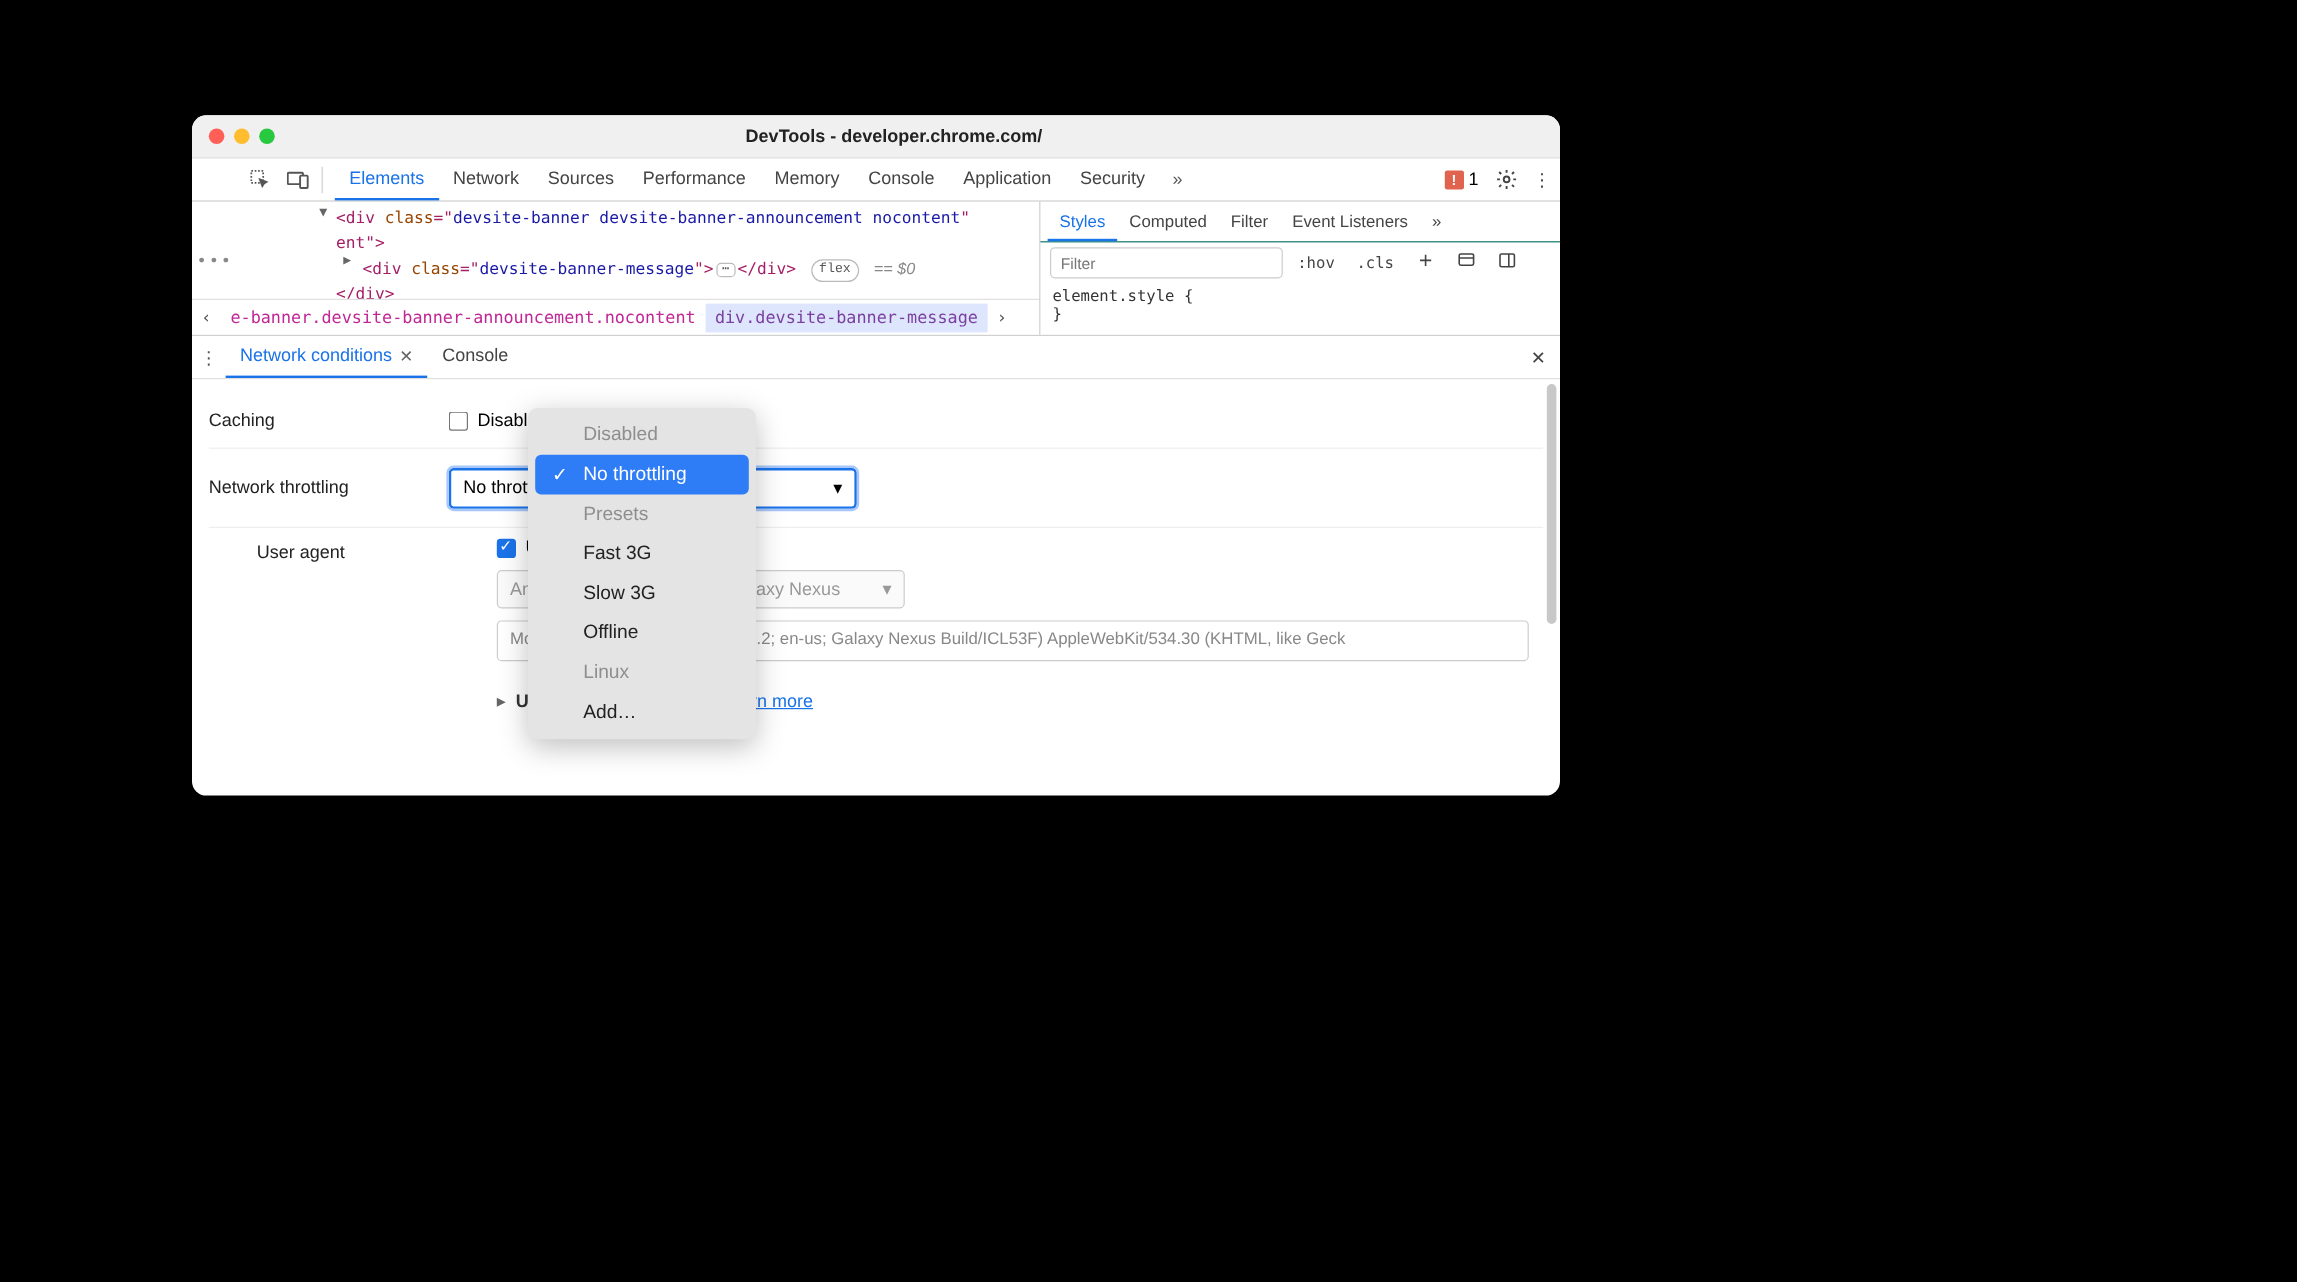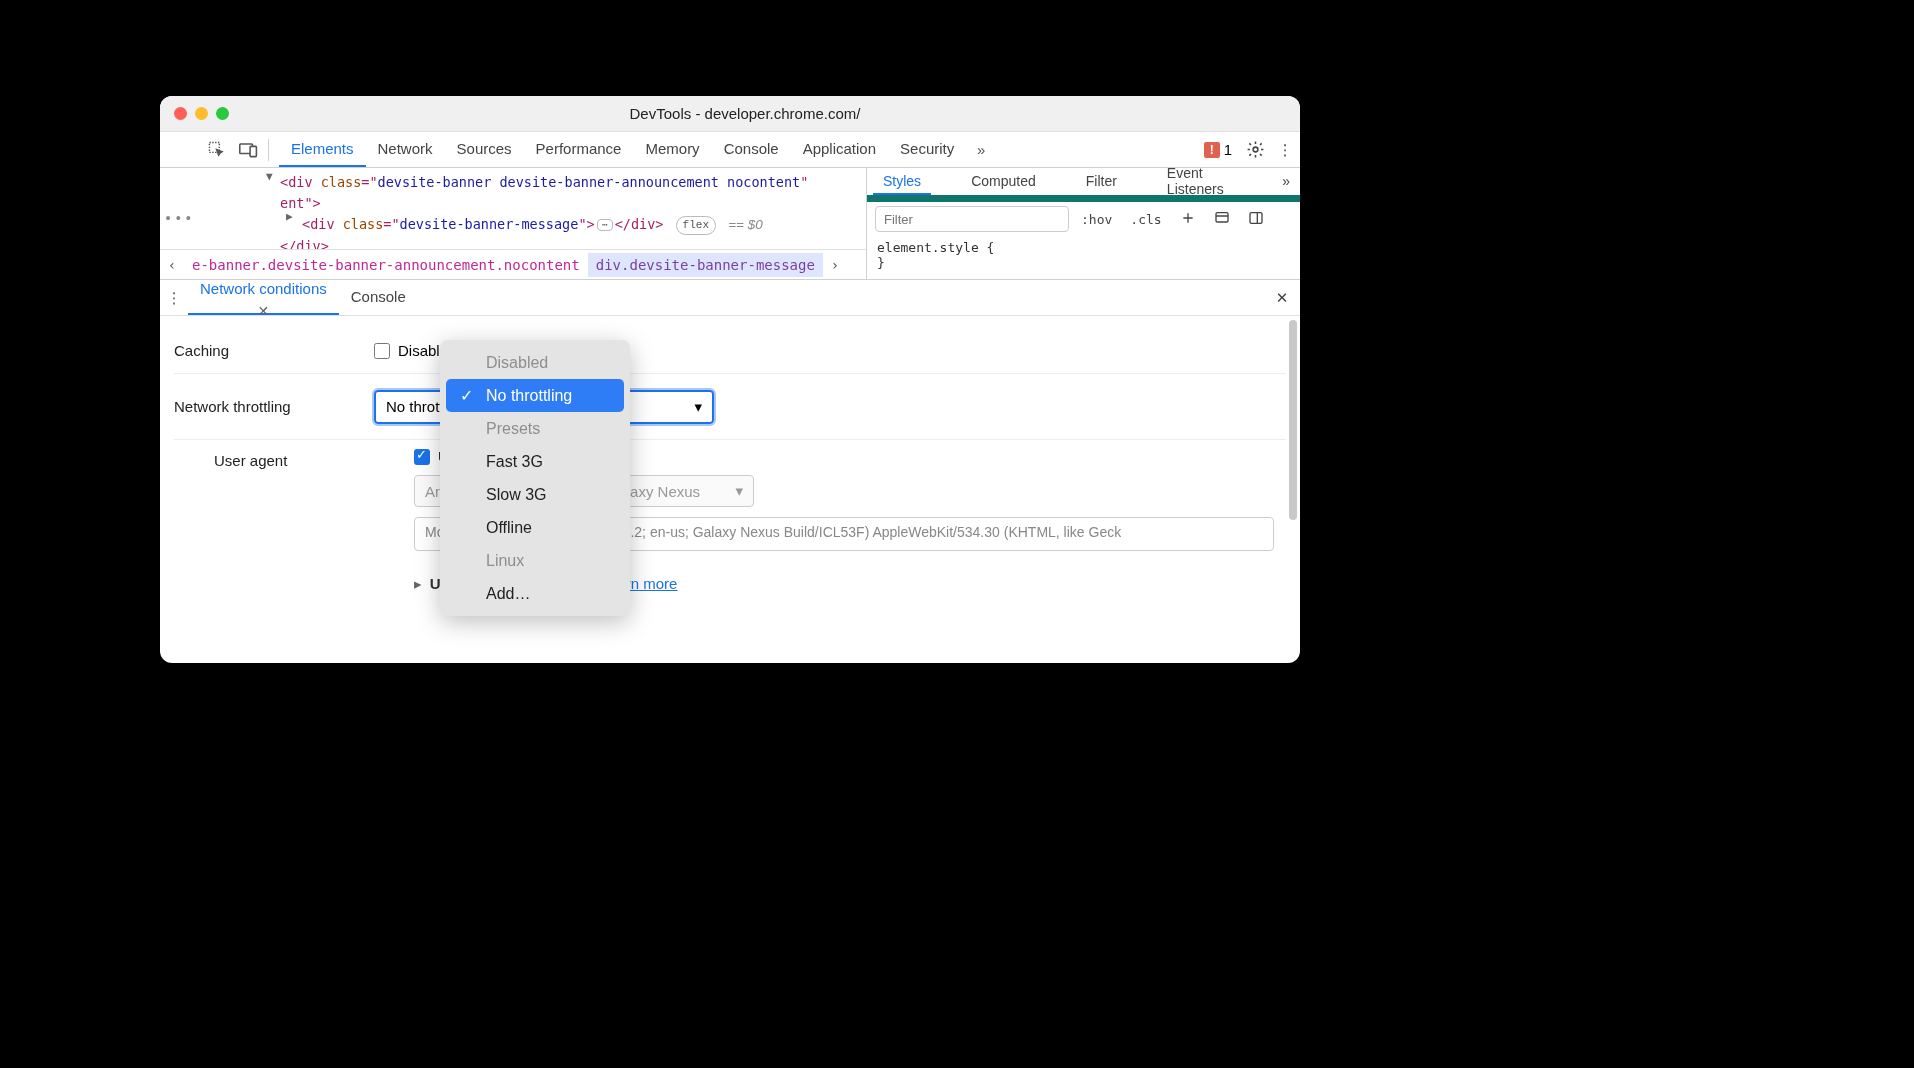--- a/index.html
+++ b/index.html
@@ -36,21 +36,21 @@
   .traffic-lights { display: flex; gap: 8px; }
   .tl { width: 13px; height: 13px; border-radius: 50%; }
   .tl.red { background: #ff5f57; }
   .tl.yellow { background: #febc2e; }
   .tl.green { background: #28c840; }
   .title {
     position: absolute;
     left: 0; right: 0;
     text-align: center;
     font-size: 15px;
-    font-weight: 400;
+    font-weight: 700;
     color: #222;
     pointer-events: none;
     margin-left: 30px;
   }
 
   .main-toolbar {
     height: 36px;
     display: flex;
     align-items: center;
     border-bottom: 1px solid #d0d0d0;
@@ -116,21 +116,21 @@
   }
   .bc-arrow { width: 24px; text-align: center; color: #555; cursor: pointer; }
   .bc-item { padding: 4px 8px; white-space: nowrap; }
   .bc-item.pink { color: #c02796; }
   .bc-item.selected { background: #dde6fd; color: #7b3fa0; }
 
   .styles-pane {
     width: 434px; border-left: 1px solid #d0d0d0; display: flex; flex-direction: column;
     font-size: 14px;
   }
-  .styles-tabs { height: 34px; display: flex; align-items: stretch; border-bottom: 7px solid #0f766e; padding-left: 6px; gap: 30px; }
+  .styles-tabs { height: 34px; display: flex; align-items: stretch; border-bottom: 1px solid #0f766e; padding-left: 6px; }
   .styles-tabs .stab { padding: 0 10px; display: inline-flex; align-items: center; color: #444; cursor: pointer; border-bottom: 2px solid transparent; }
   .styles-tabs .stab.active { color: #1a73e8; border-bottom-color: #1a73e8; }
   .styles-toolbar { height: 34px; display: flex; align-items: center; gap: 6px; padding: 4px 8px; }
   .filter-input {
     flex: 0 0 180px; height: 26px; border: 1px solid #ccc; border-radius: 4px;
     padding: 0 8px; font-size: 13px; color: #777;
   }
   .tbtn {
     font-family: Menlo, Consolas, monospace; font-size: 13px; color: #444;
     padding: 2px 6px; cursor: pointer;
@@ -140,21 +140,21 @@
 
   .drawer-tabs {
     height: 36px; display: flex; align-items: stretch; border-bottom: 1px solid #e0e0e0;
     font-size: 15px;
   }
   .drawer-kebab { width: 28px; display: inline-flex; align-items: center; justify-content: center; cursor: pointer; color: #555; }
   .dtab {
     padding: 0 12px; display: inline-flex; align-items: center; gap: 6px;
     color: #444; cursor: pointer; border-bottom: 2px solid transparent;
   }
-  .dtab.active { color: #1a73e8; border-bottom-color: #1a73e8; flex-direction: column; }
+  .dtab.active { color: #1a73e8; border-bottom-color: #1a73e8; }
   .dtab .close { color: #666; cursor: pointer; font-size: 14px; }
   .drawer-close { margin-left: auto; width: 36px; display: inline-flex; align-items: center; justify-content: center; cursor: pointer; color: #444; }
 
   .drawer-body { flex: 1; padding: 12px 14px; font-size: 15px; position: relative; }
   .form-row { display: flex; align-items: center; min-height: 46px; border-bottom: 1px solid #eee; }
   .form-row:last-of-type { border-bottom: none; align-items: flex-start; padding-top: 8px; margin-left: 40px; }
   .form-label { width: 200px; color: #222; }
   .form-ctrl { display: flex; align-items: center; gap: 8px; }
   .chk { width: 16px; height: 16px; }
   .chk.checked {

